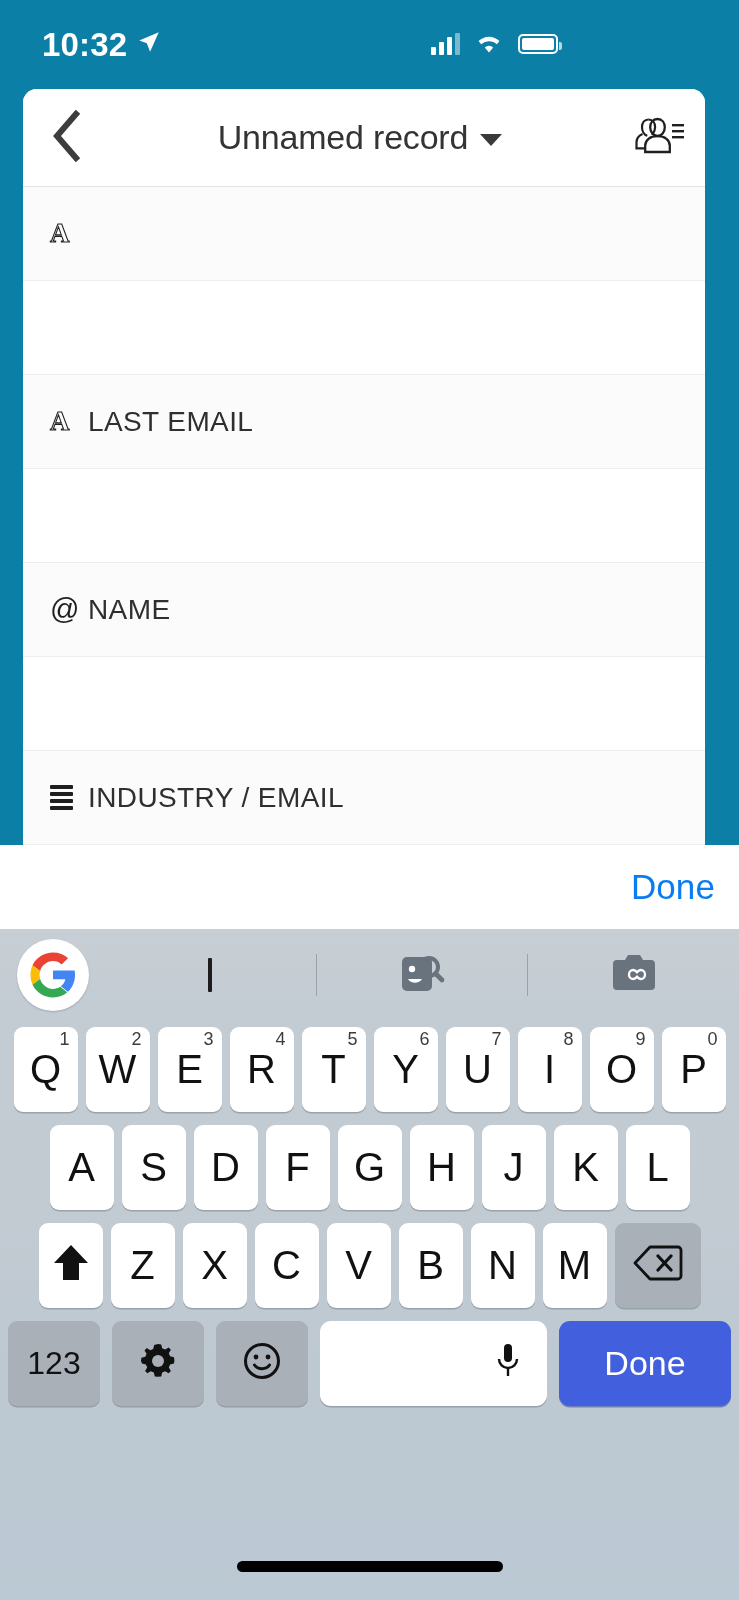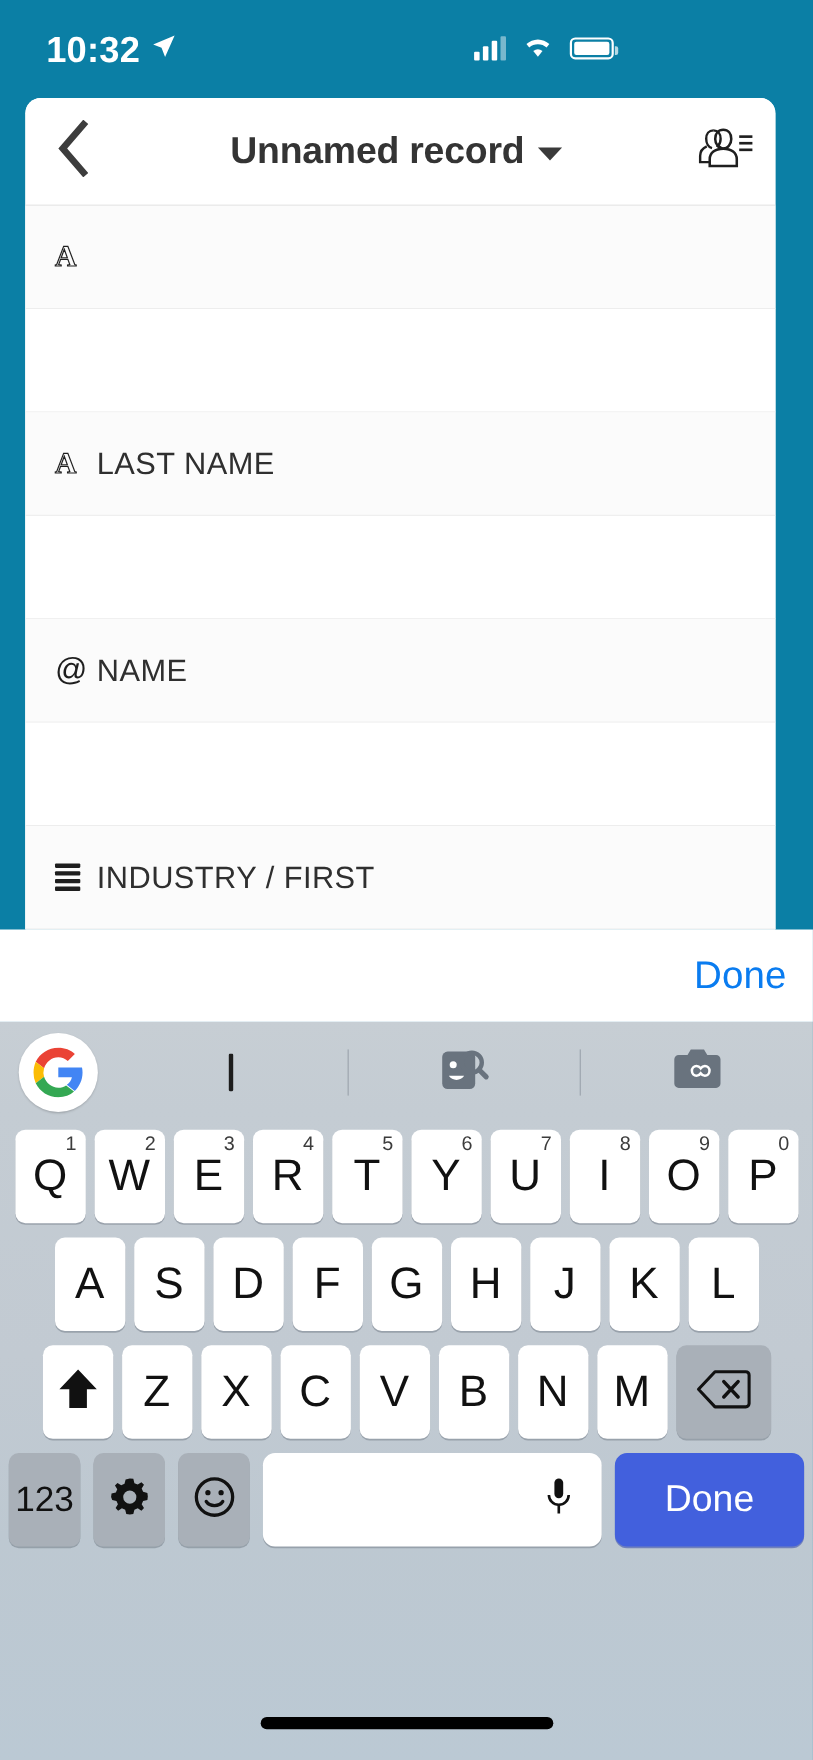--- a/index.html
+++ b/index.html
@@ -60,21 +60,21 @@
     display:flex; align-items:center; position:relative;
     border-bottom:1px solid #e3e3e3; background:#ffffff;
   }
   .nav-back {
     width:86px; height:98px; display:flex; align-items:center; justify-content:center;
     flex:0 0 auto;
   }
   .nav-title-wrap {
     flex:1 1 auto; display:flex; align-items:center; justify-content:center; gap:12px;
   }
-  .nav-title { font-size:34px; color:#343434; font-weight:700; letter-spacing:-0.2px; }
+  .nav-title { font-size:34px; color:#343434; font-weight:400; letter-spacing:-0.2px; }
   .caret-down {
     width:0; height:0; border-left:11px solid transparent; border-right:11px solid transparent;
     border-top:12px solid #3a3a3a; margin-top:5px;
   }
   .nav-right {
     width:94px; height:98px; display:flex; align-items:center; justify-content:center;
     flex:0 0 auto;
   }
 
   
@@ -156,21 +156,21 @@
   .key-num {
     position:absolute; top:3px; right:8px; font-size:18px; color:#3c3c3c; line-height:1;
   }
 
   .key.mod { background:#ffffff; width:86px; }
   .key.func {
     background:#a9b0b8; border-radius:9px; height:85px;
     display:flex; align-items:center; justify-content:center;
     box-shadow:0 1.5px 0 rgba(110,120,130,.5);
   }
-  .key.func.w-small { width:65px; }
+  .key.func.w-small { width:92px; }
   .key-123 { font-size:32px; color:#111111; }
   .key.space {
     flex:1 1 auto; background:#ffffff; border-radius:11px; height:85px;
     display:flex; align-items:center; justify-content:flex-end; padding-right:24px;
     box-shadow:0 1.5px 0 rgba(120,130,140,.55);
   }
   .key.enter {
     width:172px; background:#4260dd; border-radius:11px; height:85px;
     display:flex; align-items:center; justify-content:center;
     box-shadow:0 1.5px 0 rgba(50,70,170,.55);
@@ -262,21 +262,21 @@
         </span>
       </div>
       <div class="field-input-row">
         <span class="field-input-value"></span>
       </div>
 
       <div class="field-label-row">
         <span class="field-icon">
           <span class="glyph-a">A</span>
         </span>
-        <span class="field-label">LAST NAME</span>
+        <span class="field-label">LAST EMAIL</span>
       </div>
       <div class="field-input-row">
         <span class="field-input-value"></span>
       </div>
 
       <div class="field-label-row">
         <span class="field-icon">
           <span class="glyph-at">@</span>
         </span>
         <span class="field-label">NAME</span>
@@ -287,21 +287,21 @@
 
       <div class="field-label-row">
         <span class="field-icon">
           <span class="glyph-list">
               <i></i>
               <i></i>
               <i></i>
               <i></i>
             </span>
         </span>
-        <span class="field-label">INDUSTRY / FIRST</span>
+        <span class="field-label">INDUSTRY / EMAIL</span>
       </div>
 
     </div>
   </div>
 
   <div class="accessory-bar">
     <span class="accessory-done">Done</span>
   </div>
 
   <div class="keyboard">

